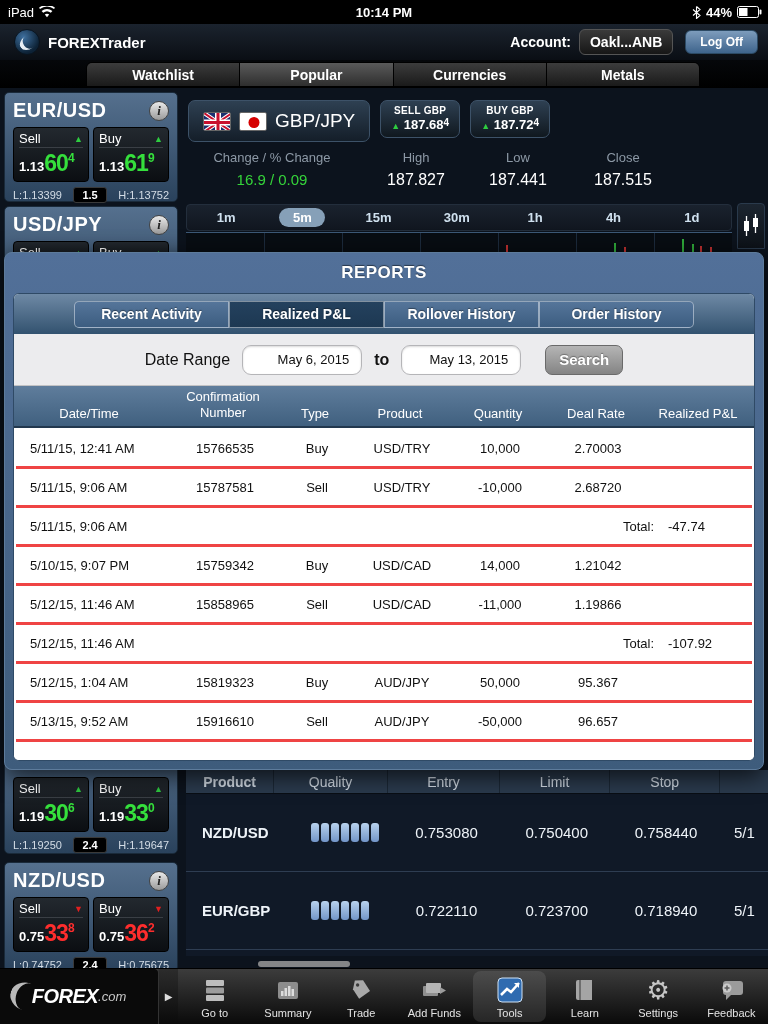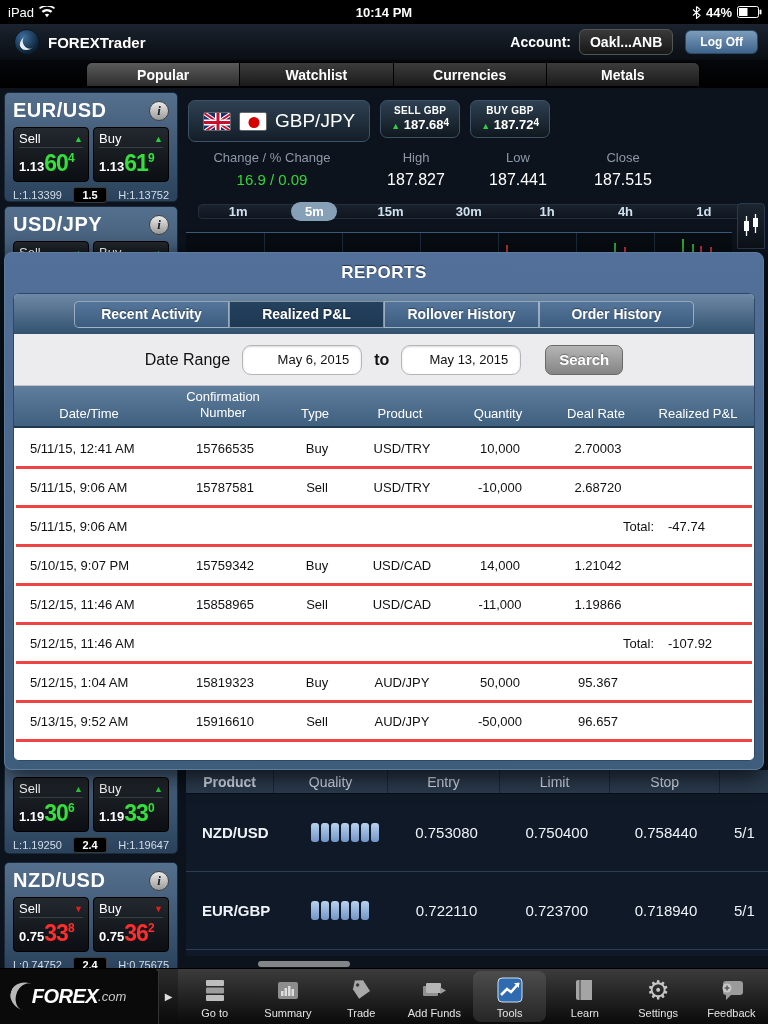--- a/index.html
+++ b/index.html
@@ -59,21 +59,21 @@
   .quotebtn .ql { color:#fff; font-size:10px; font-weight:bold; letter-spacing:.3px; }
   .quotebtn .qp { color:#fff; font-size:13px; font-weight:bold; margin-top:1px; }
   .qp .sup { font-size:10px; vertical-align:top; }
   .stats-row { left:188px; top:150px; display:flex; }
   .stat { margin-right:18px; text-align:center; }
   .stat .lbl { color:#8d99a6; font-size:13px; }
   .stat .val { color:#fff; font-size:16px; margin-top:6px; }
   .stat .val.green { color:#35d43a; font-size:15px; }
 
   
-  .tfbar { left:198px; top:204px; width:546px; height:15px; background:linear-gradient(#1a222e,#10161f); border:1px solid #232e3c; border-radius:4px; display:flex; align-items:center; }
+  .tfbar { left:186px; top:204px; width:546px; height:27px; background:linear-gradient(#1a222e,#10161f); border:1px solid #232e3c; border-radius:4px; display:flex; align-items:center; }
   .tf { flex:1; text-align:center; color:#cfe0ee; font-size:13px; font-weight:bold; }
   .tf.active { background:#86a0b8; color:#fff; border-radius:11px; margin:0 14px; padding:2px 0; flex:0 0 46px; }
   .candle-btn { left:737px; top:203px; width:28px; height:46px; background:linear-gradient(#1c2530,#0d1219); border:1px solid #2a3a4c; border-radius:4px 4px 0 0; display:flex; align-items:center; justify-content:center; }
 
   
   .chartsliver { left:186px; top:232px; width:546px; height:20px; background:#080d13; border-top:1px solid #3c5876; overflow:hidden; }
   .gridv { position:absolute; top:0; bottom:0; width:1px; background:#1c2b3d; }
   .mini-candle { position:absolute; bottom:0; width:2px; }
 
   
@@ -164,22 +164,22 @@
     <div class="app-title">FOREXTrader</div>
     <div class="header-right">
       <span class="acct-label">Account:</span>
       <button class="acct-btn">Oakl...ANB</button>
       <button class="logoff-btn">Log Off</button>
     </div>
   </div>
 
   <div class="abs navstrip">
     <div class="navtabs">
+      <div class="navtab">Watchlist</div>
       <div class="navtab active">Popular</div>
-      <div class="navtab">Watchlist</div>
       <div class="navtab">Currencies</div>
       <div class="navtab">Metals</div>
     </div>
   </div>
 
   <div class="abs panel" style="top:92px; height:110px;">
     <div class="panel-head">
       <span class="pair-title">EUR/USD</span>
       <span class="info-btn">i</span>
     </div>

